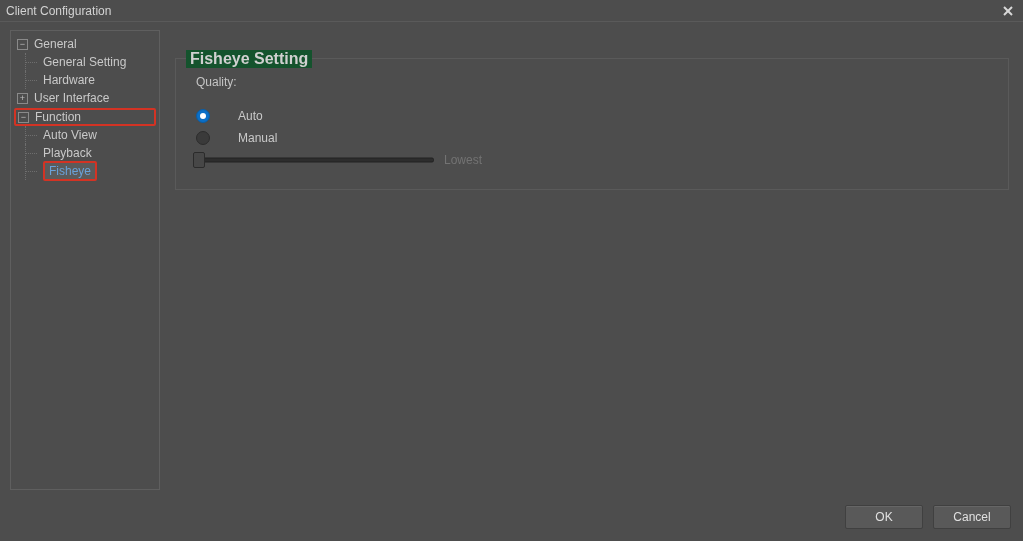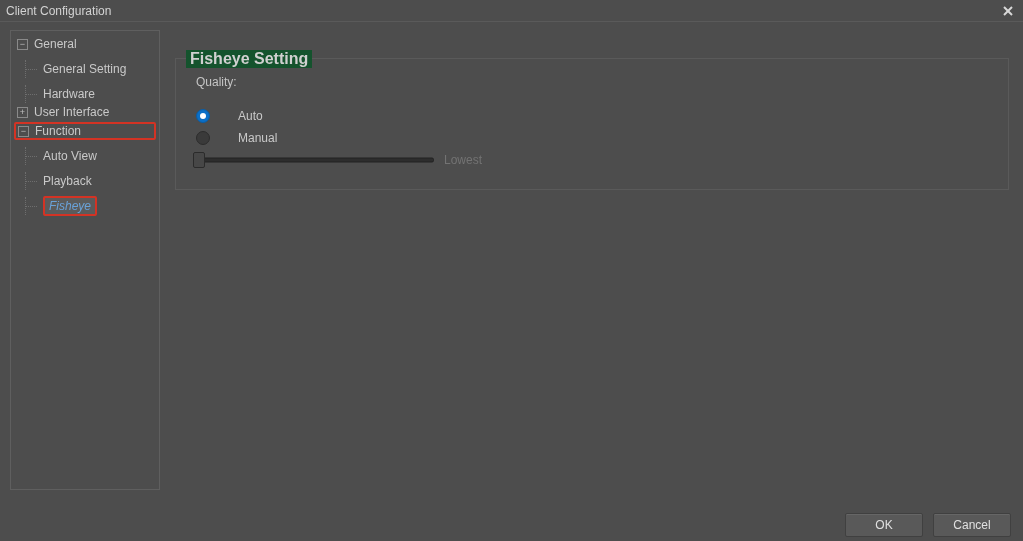--- a/index.html
+++ b/index.html
@@ -27,37 +27,37 @@
   }
   .tree{
     position:absolute;left:10px;top:8px;width:150px;height:460px;
     border:1px solid #5f5f5f;background:#4d4d4d;padding:4px 2px;
   }
   .tree-row{
     display:flex;align-items:center;height:18px;color:#c9c9c9;cursor:pointer;
     position:relative;
   }
   .tree-row.parent{padding-left:4px;}
-  .tree-row.child{padding-left:30px;margin-top:7px;}
+  .tree-row.child{padding-left:30px;}
   .expander{
     width:11px;height:11px;border:1px solid #8a8a8a;display:flex;
     align-items:center;justify-content:center;margin-right:6px;color:#bfbfbf;
     font-size:9px;line-height:1;
   }
   .tree-row.child::before{
     content:"";position:absolute;left:12px;top:0;height:100%;
     border-left:1px dotted #6e6e6e;
   }
   .tree-row.child .dash{
     position:absolute;left:12px;top:50%;width:12px;border-top:1px dotted #6e6e6e;
   }
   .tree-row .label{white-space:nowrap;}
   .hl{border:2px solid #d33324;border-radius:2px;}
   .tree .hl-func{padding:0 2px;}
-  .selected{background:#5b5b5b;color:#6aa2d9;font-style:italic;}
+  .selected{background:#5b5b5b;color:#6aa2d9;}
   
   .content{
     position:absolute;left:175px;right:14px;top:36px;height:132px;
     border:1px solid #5a5a5a;background:#4d4d4d;
   }
   .content-title{
     position:absolute;top:-9px;left:10px;background:#14532d;padding:0 4px;
     color:#d0d0d0;font-weight:bold;font-size:16px;
   }
   .content-inner{padding:16px 14px 10px 20px;}
@@ -79,21 +79,21 @@
   .slider-track{
     position:absolute;left:0;right:0;top:50%;height:5px;transform:translateY(-50%);
     background:#2d2d2d;border:1px solid #222;border-radius:2px;
   }
   .slider-thumb{
     position:absolute;left:0;top:50%;width:12px;height:16px;transform:translate(-3px,-50%);
     background:#474747;border:1px solid #2b2b2b;border-radius:2px;cursor:pointer;
   }
   .slider-label{color:#737373;}
   .footer{
-    position:absolute;right:12px;bottom:4px;display:flex;gap:10px;
+    position:absolute;right:12px;bottom:12px;display:flex;gap:10px;
   }
   .btn{
     width:78px;height:24px;background:#595959;border:1px solid #404040;
     color:#e0e0e0;display:flex;align-items:center;justify-content:center;
     cursor:pointer;border-radius:2px;
     box-shadow:inset 0 1px 0 rgba(255,255,255,.08);
   }
 </style>
 </head>
 <body>

